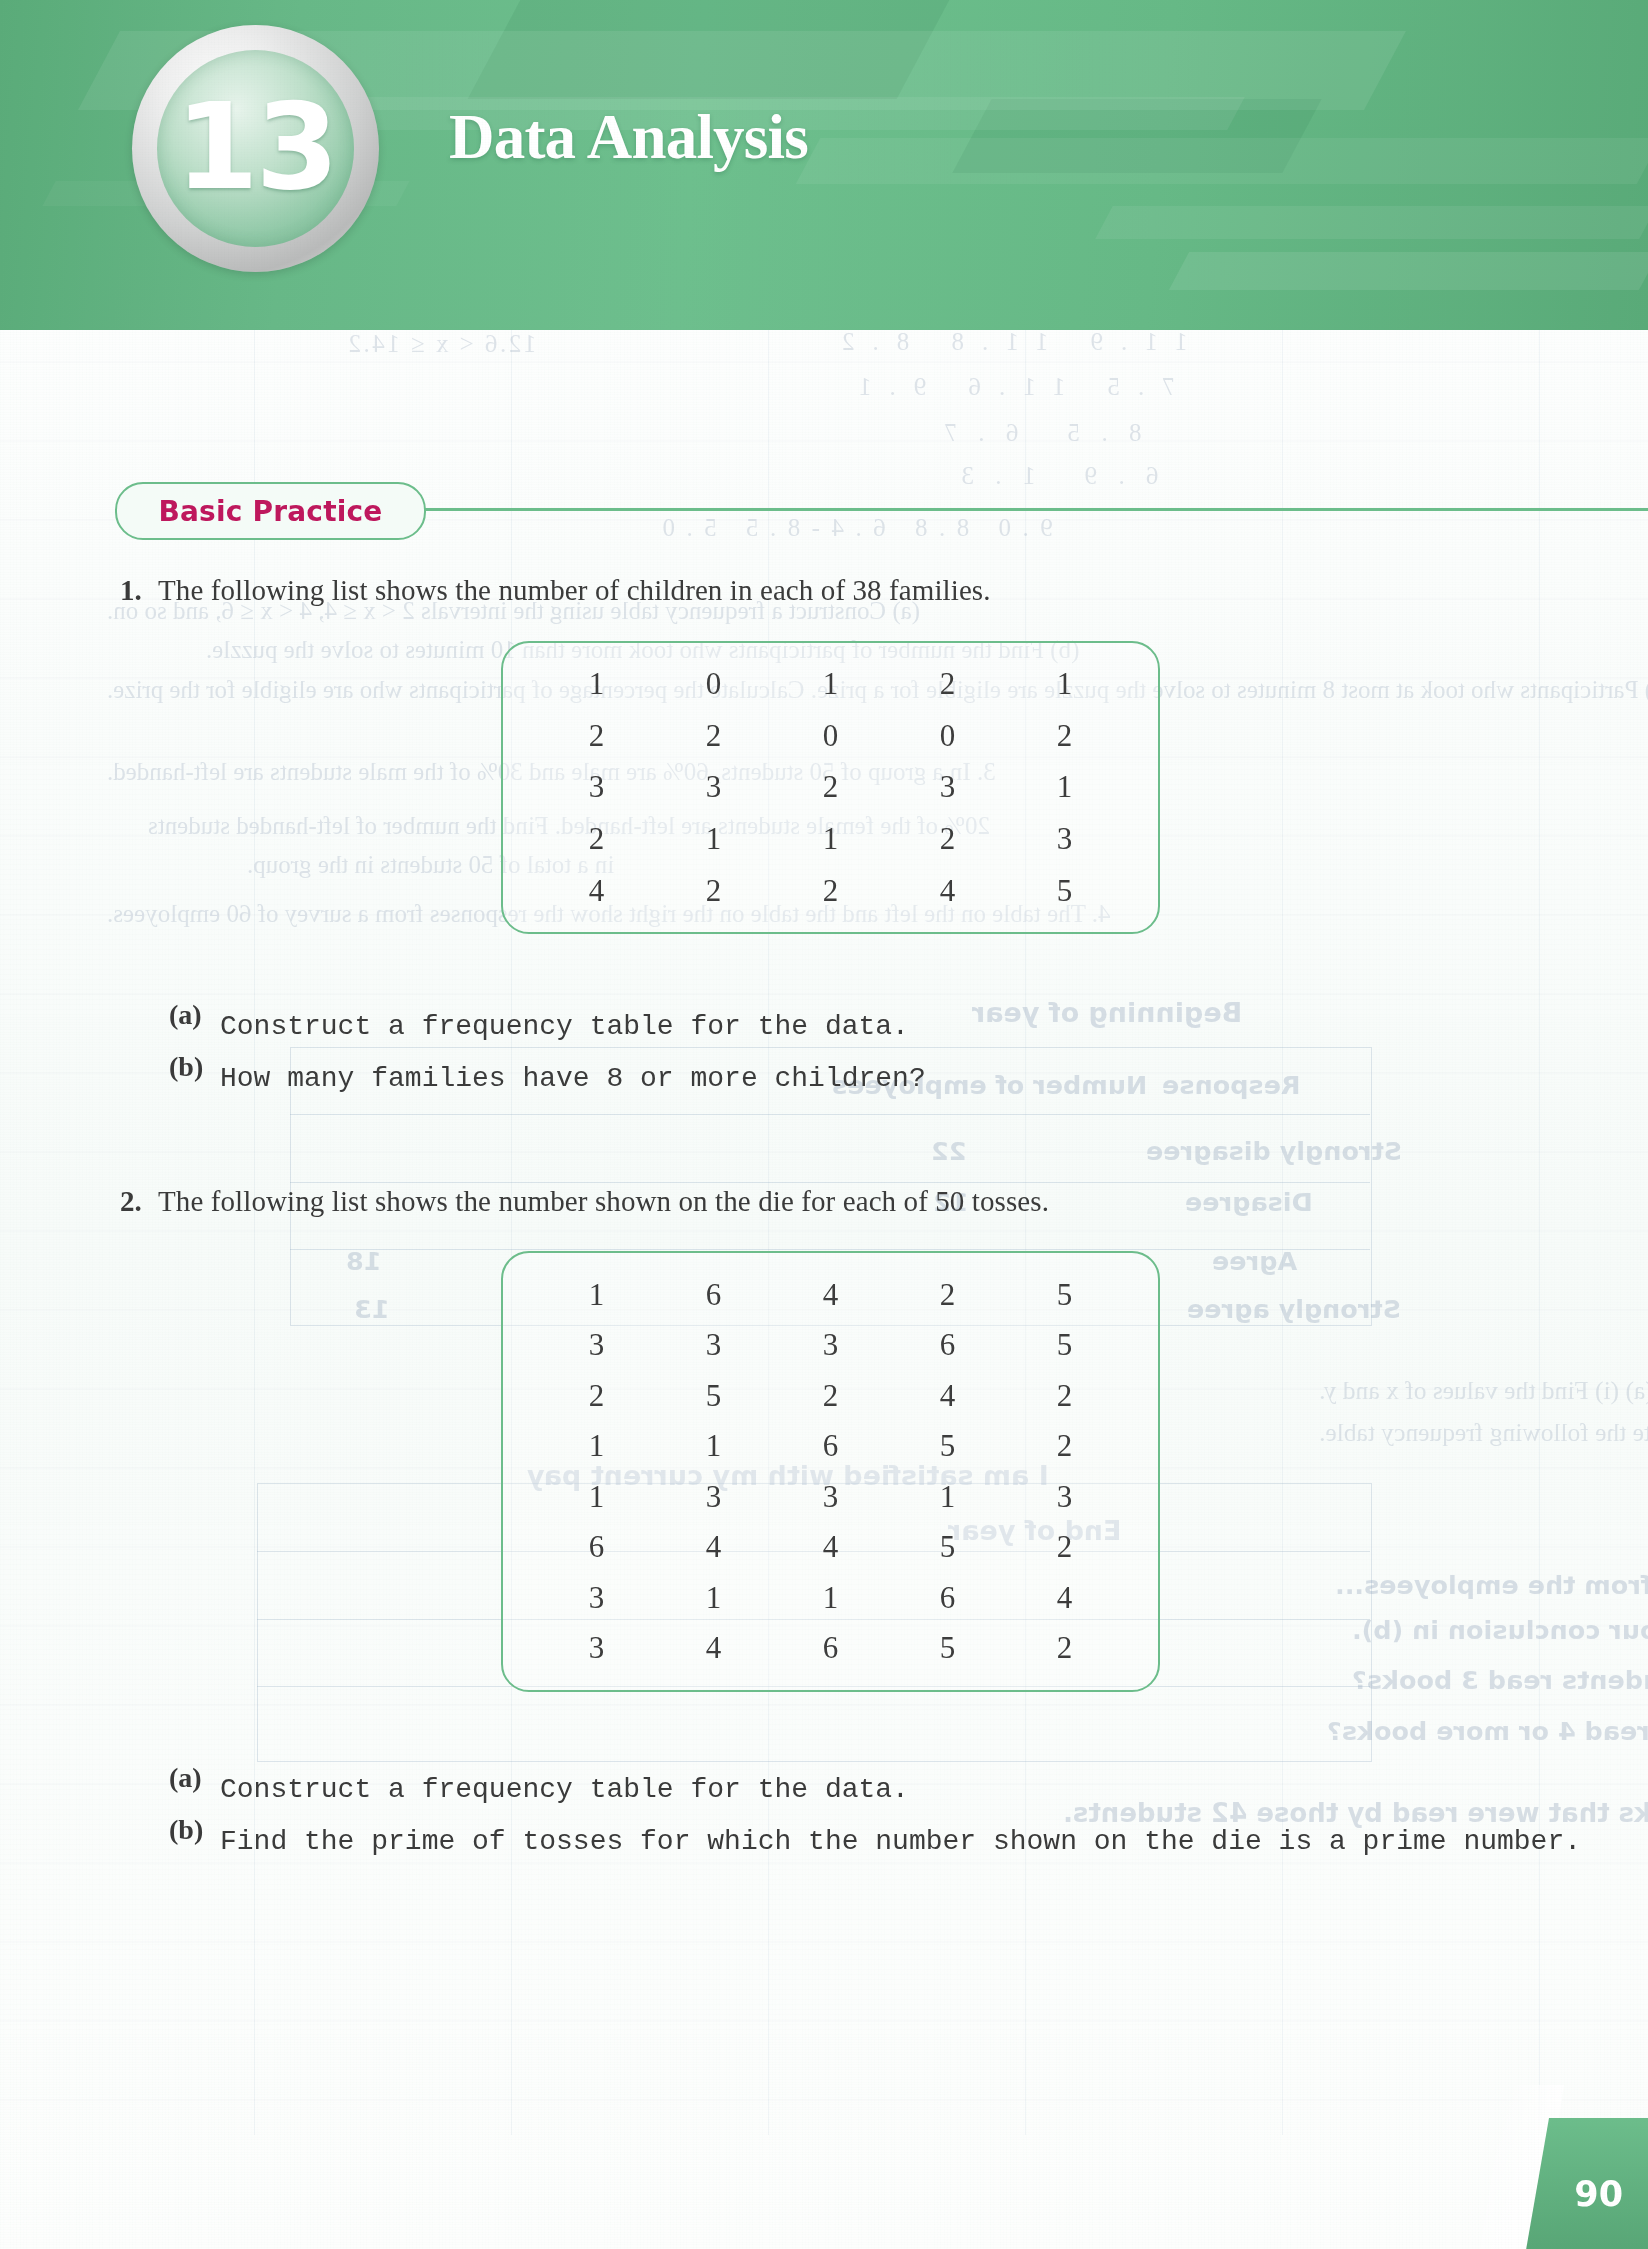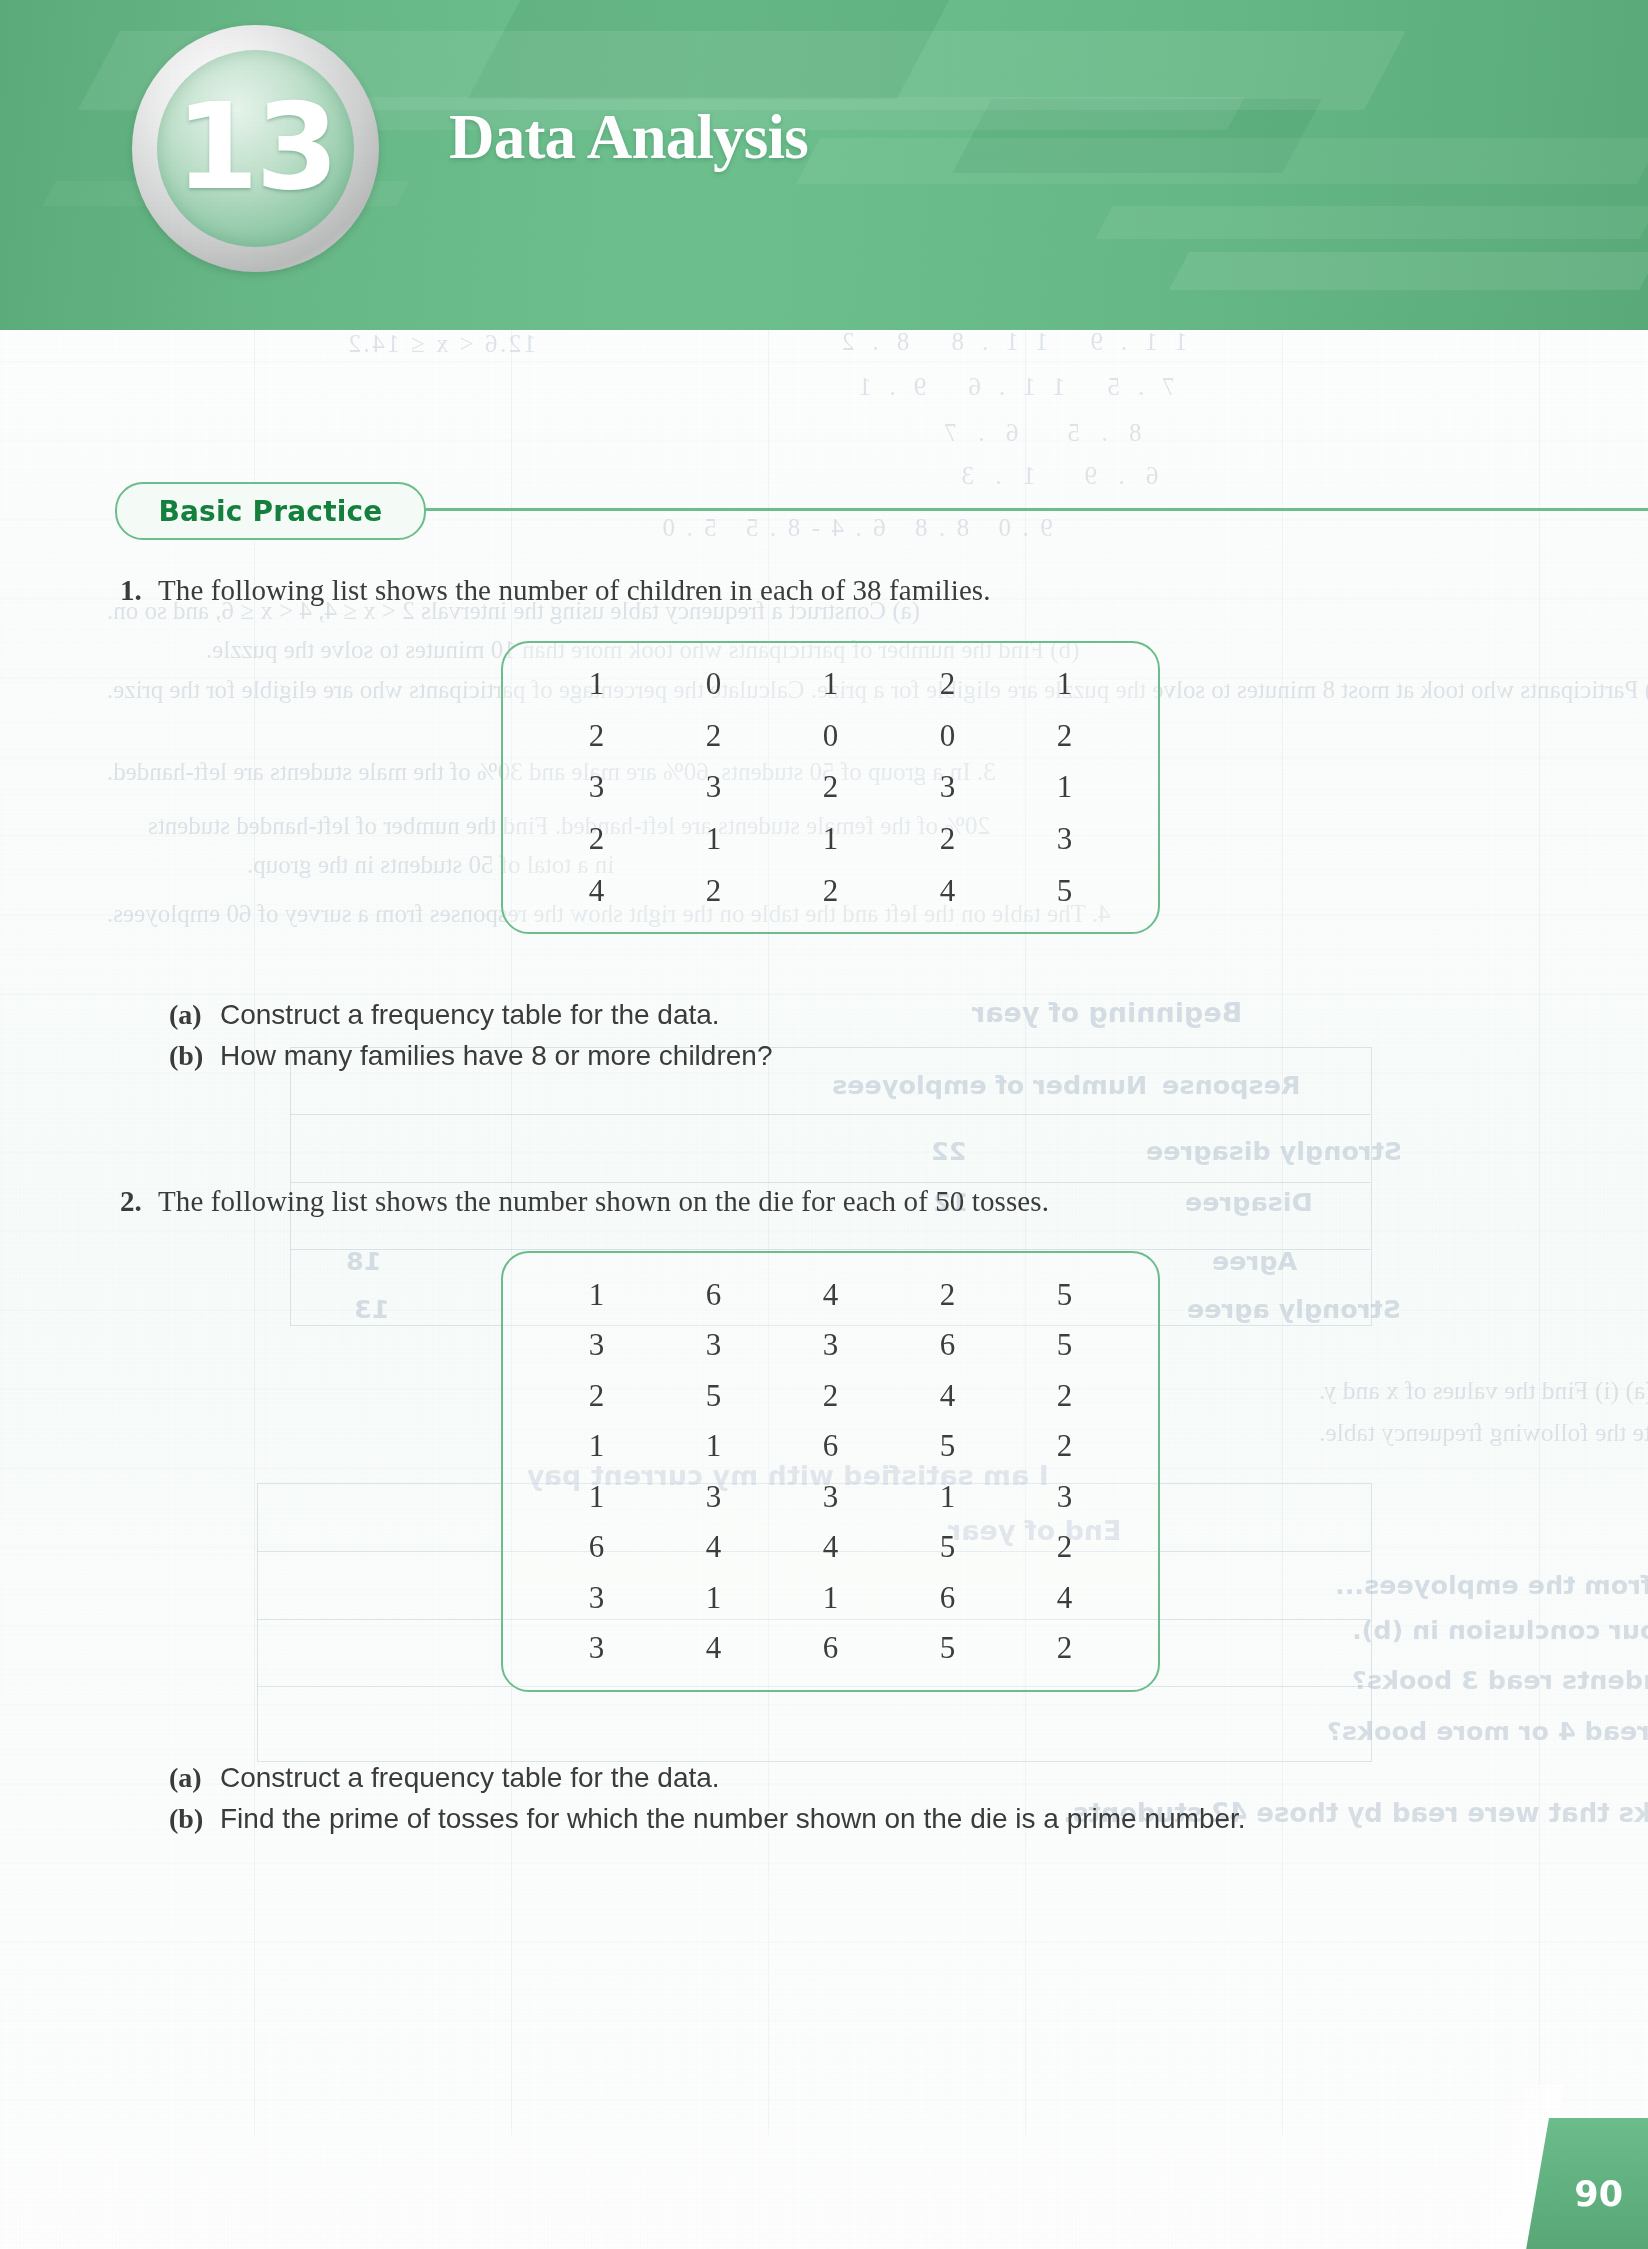--- a/index.html
+++ b/index.html
@@ -101,42 +101,42 @@
   #bp-wrap{position:absolute;left:115px;top:482px;width:1418px;height:58px;}
   #bp-pill{
     position:absolute;left:0;top:0;width:307px;height:54px;
     border:2.5px solid #6cbd8b;border-radius:28px;
     background:#f4fbf7;
     display:flex;align-items:center;justify-content:center;
     z-index:2;
   }
   #bp-label{
     font-family:"DejaVu Sans",sans-serif;font-weight:bold;font-size:28px;
-    color:#15803d;letter-spacing:0.2px;
+    color:#be185d;letter-spacing:0.2px;
   }
   #bp-rule{
     position:absolute;left:297px;top:26px;width:1236px;height:2.5px;background:#6cbd8b;z-index:1;
   }
 
   
   .qrow{position:absolute;display:flex;}
   .qnum{
     font-family:"Liberation Serif",serif;font-weight:bold;font-size:29px;color:#3a3a3a;
     width:38px;flex:none;
   }
   .qtext{
     font-family:"Liberation Serif",serif;font-size:29px;color:#3a3a3a;letter-spacing:0.1px;
   }
   .sublist{position:absolute;}
   .subrow{display:flex;margin-bottom:9px;}
   .sublabel{
     font-family:"Liberation Serif",serif;font-weight:bold;font-size:28px;color:#3a3a3a;
     width:51px;flex:none;
   }
-  .subtext{font-family:Liberation Sans, sans-serif;font-size:28px;color:#3a3a3a;}
+  .subtext{font-family:Liberation Mono, monospace;font-size:28px;color:#3a3a3a;margin-top:12px;}
 
   
   .databox{
     position:absolute;
     border:2.5px solid #6cbd8b;border-radius:28px;
     background:rgba(255,255,255,.30);
     box-sizing:border-box;
   }
   .datagrid{
     width:100%;height:100%;

